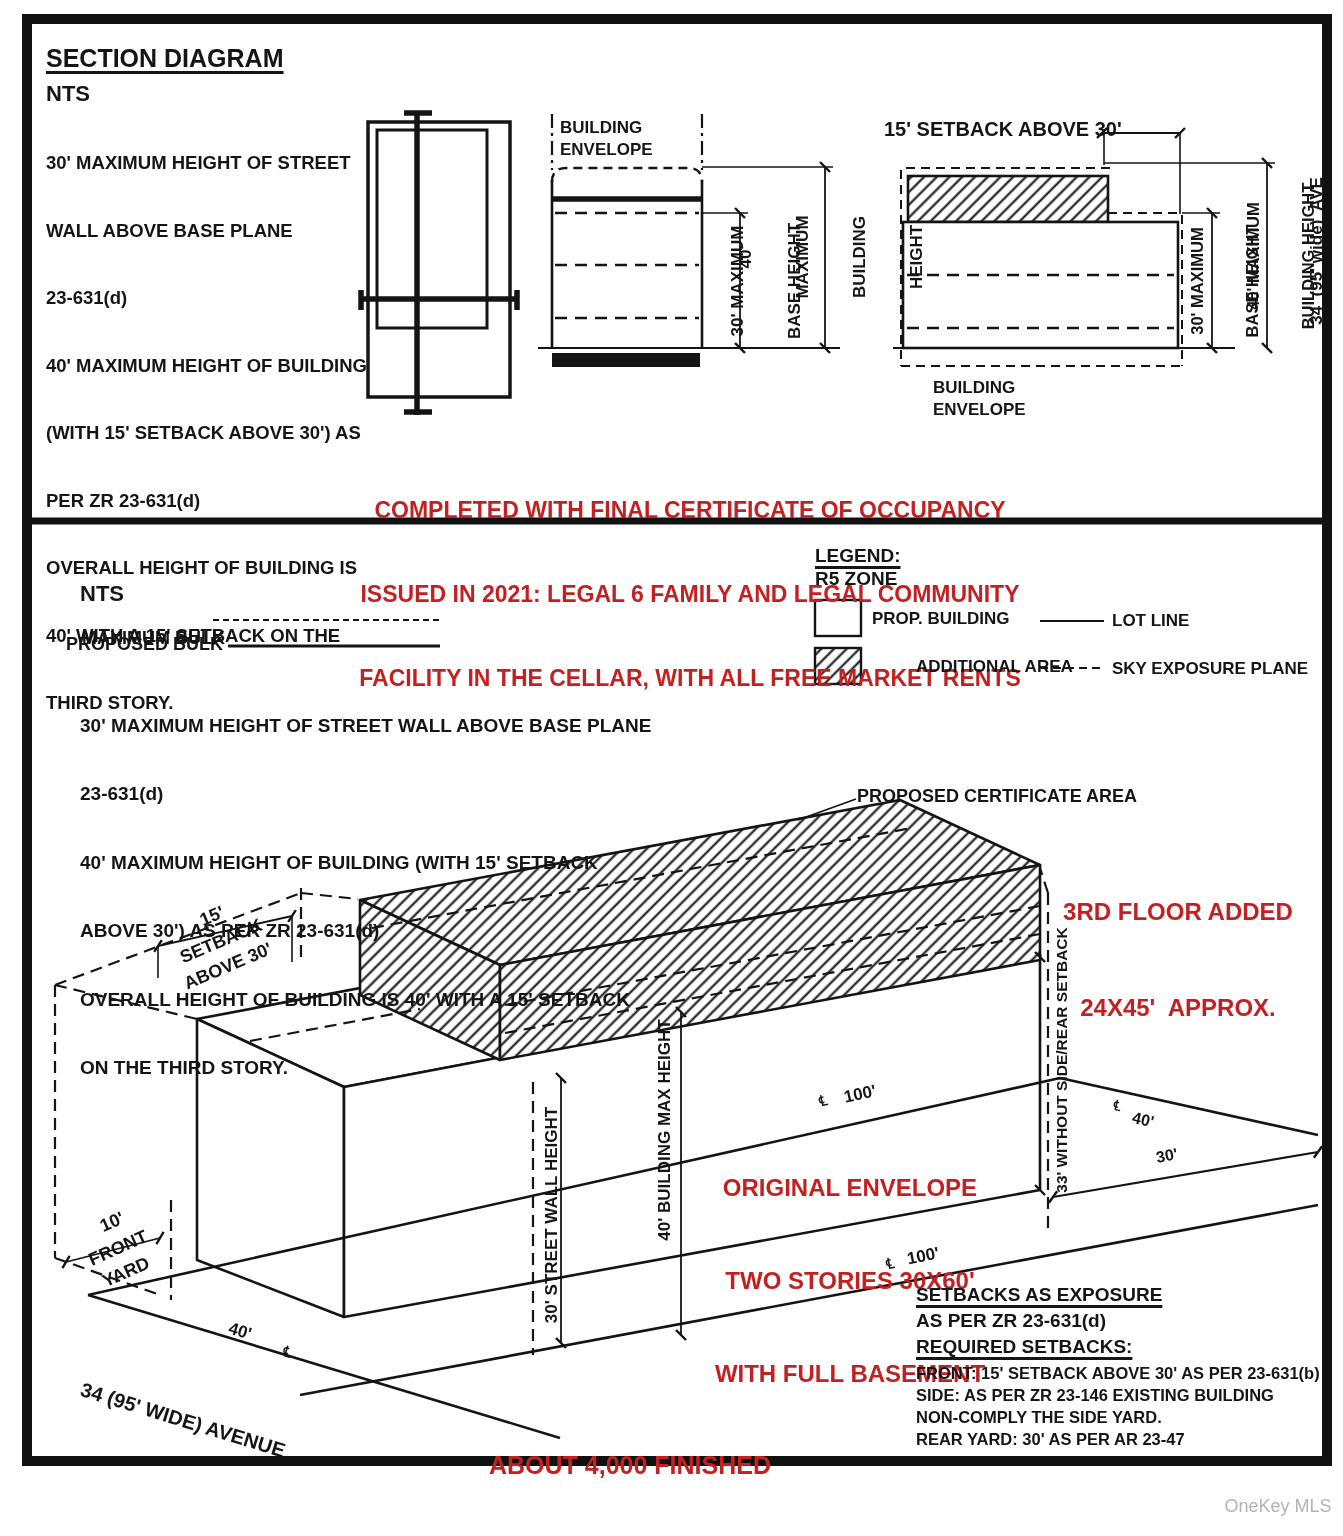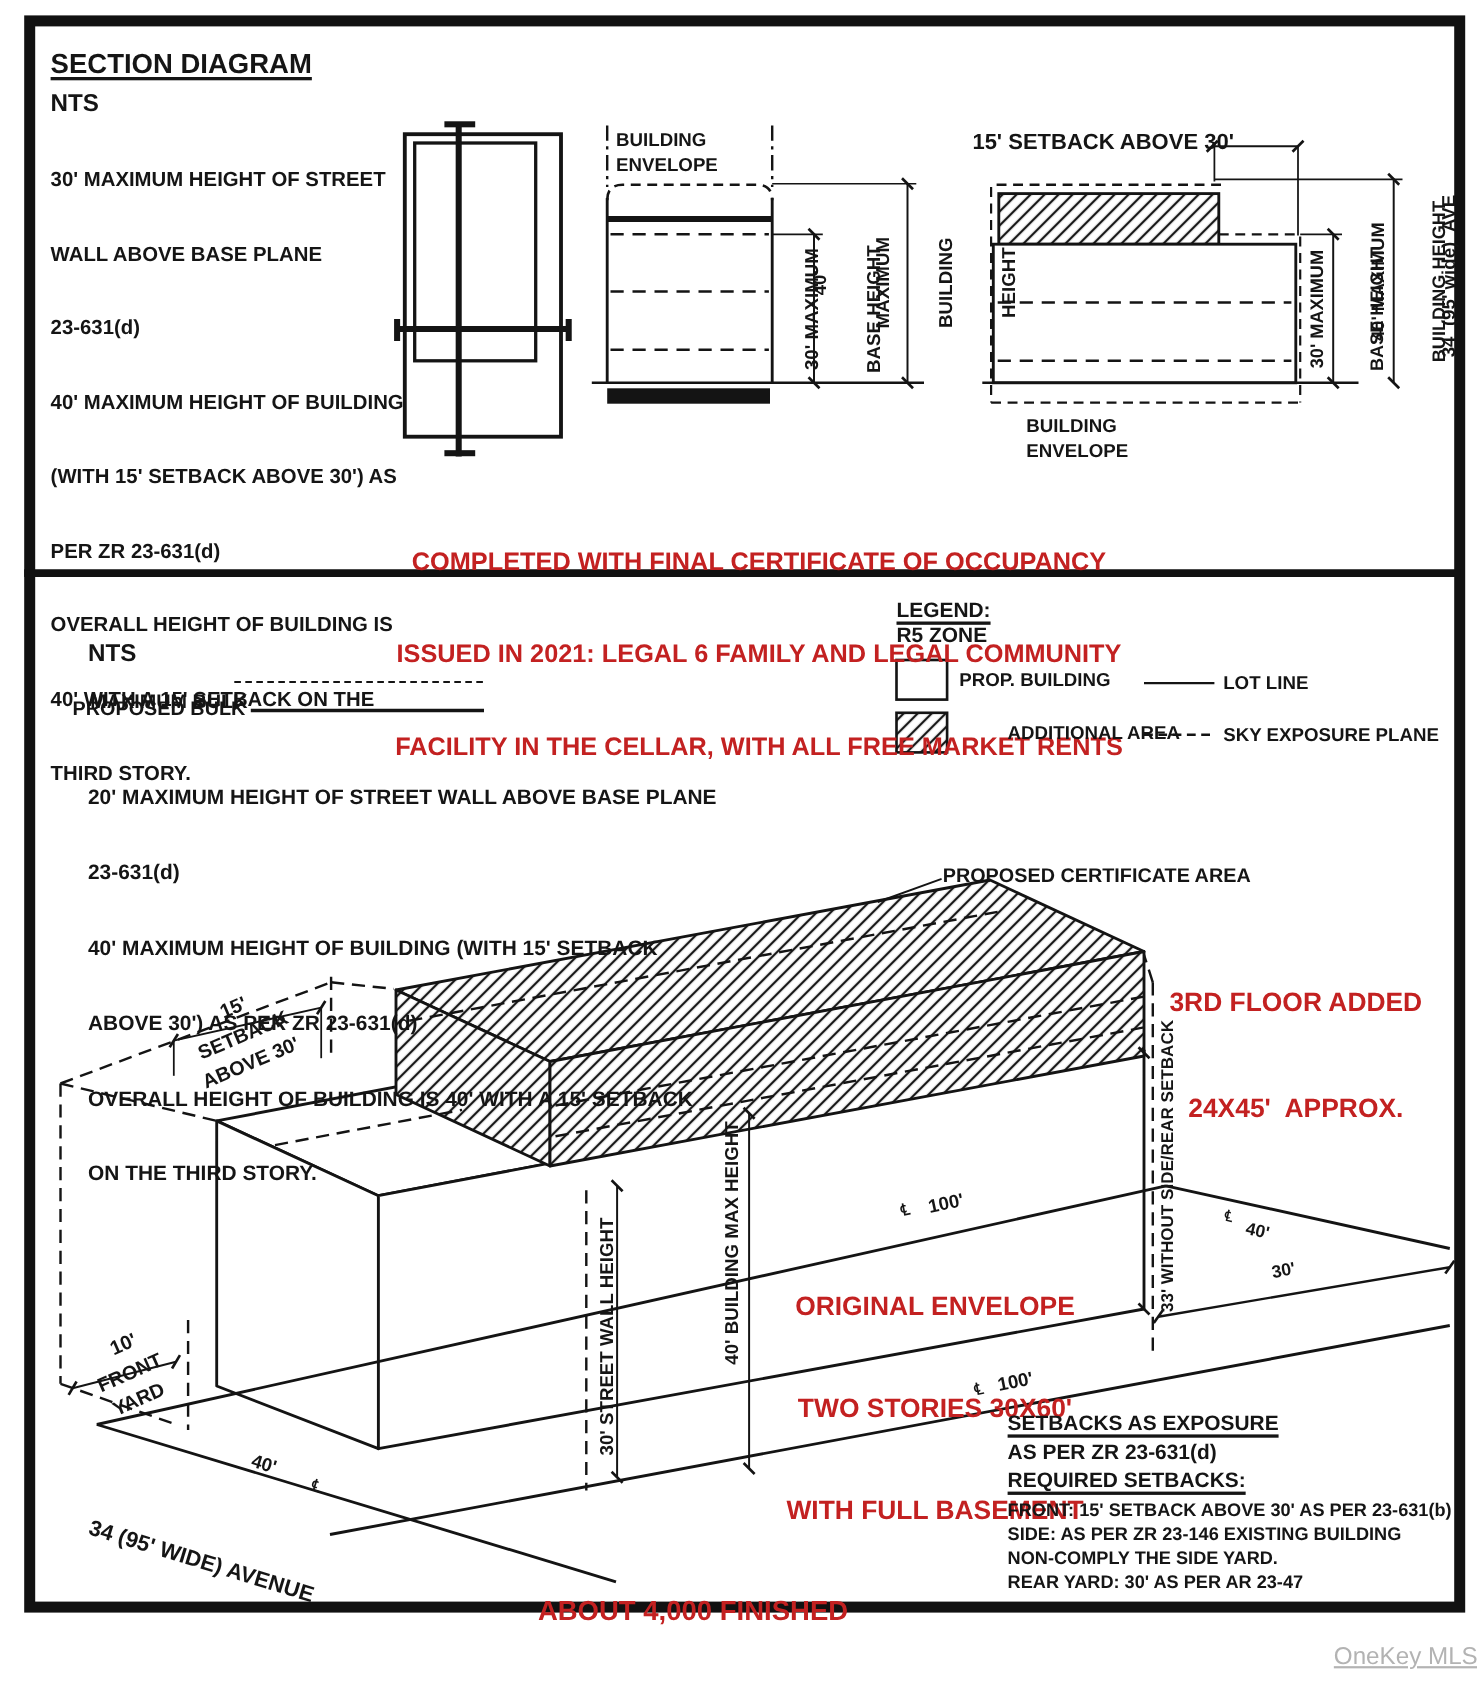--- a/index.html
+++ b/index.html
@@ -191,21 +191,21 @@
 <div class="lbl red ctr" style="left:270px;top:440px;width:840px;font-size:23px;line-height:28px;">
   <div>COMPLETED WITH FINAL CERTIFICATE OF OCCUPANCY</div>
   <div>ISSUED IN 2021: LEGAL 6 FAMILY AND LEGAL COMMUNITY</div>
   <div>FACILITY IN THE CELLAR, WITH ALL FREE MARKET RENTS</div>
 </div>
 
 <div class="lbl" style="left:80px;top:582px;font-size:22px;">NTS</div>
 <div class="lbl" style="left:82px;top:608px;font-size:18px;margin-top:20px;">MAXIMUM BULK</div>
 <div class="lbl" style="left:66px;top:634px;font-size:18px;">PROPOSED BULK</div>
 <div class="lbl notes" style="left:80px;top:672px;font-size:19px;">
-  <div>20' MAXIMUM HEIGHT OF STREET WALL ABOVE BASE PLANE</div>
+  <div>30' MAXIMUM HEIGHT OF STREET WALL ABOVE BASE PLANE</div>
   <div>23-631(d)</div>
   <div>40' MAXIMUM HEIGHT OF BUILDING (WITH 15' SETBACK</div>
   <div>ABOVE 30') AS PER ZR 23-631(d)</div>
   <div>OVERALL HEIGHT OF BUILDING IS 40' WITH A 15' SETBACK</div>
   <div>ON THE THIRD STORY.</div>
 </div>
 
 <div class="lbl u" style="left:815px;top:545px;font-size:19px;">LEGEND:</div>
 <div class="lbl" style="left:815px;top:568px;font-size:19px;">R5 ZONE</div>
 <div class="lbl" style="left:872px;top:609px;font-size:17px;">PROP. BUILDING</div>
@@ -258,15 +258,15 @@
 <div class="lbl c" style="left:1062px;top:1060px;font-size:15.5px;transform:translate(-50%,-50%) rotate(-90deg);">33' WITHOUT SIDE/REAR SETBACK</div>
 
 <div class="lbl u" style="left:916px;top:1284px;font-size:19px;">SETBACKS AS EXPOSURE</div>
 <div class="lbl" style="left:916px;top:1310px;font-size:19px;">AS PER ZR 23-631(d)</div>
 <div class="lbl u" style="left:916px;top:1336px;font-size:19px;">REQUIRED SETBACKS:</div>
 <div class="lbl" style="left:916px;top:1364px;font-size:16.5px;">FRONT: 15' SETBACK ABOVE 30' AS PER 23-631(b)</div>
 <div class="lbl" style="left:916px;top:1386px;font-size:16.5px;">SIDE: AS PER ZR 23-146 EXISTING BUILDING</div>
 <div class="lbl" style="left:916px;top:1408px;font-size:16.5px;">NON-COMPLY THE SIDE YARD.</div>
 <div class="lbl" style="left:916px;top:1430px;font-size:16.5px;">REAR YARD: 30' AS PER AR 23-47</div>
 
-<div class="lbl wm c" style="left:1278px;top:1506px;font-size:22px;text-decoration:underline;">OneKey MLS</div>
+<div class="lbl wm c" style="left:1278px;top:1506px;font-size:18px;">OneKey MLS</div>
 
 </div>
 
 </body></html>

